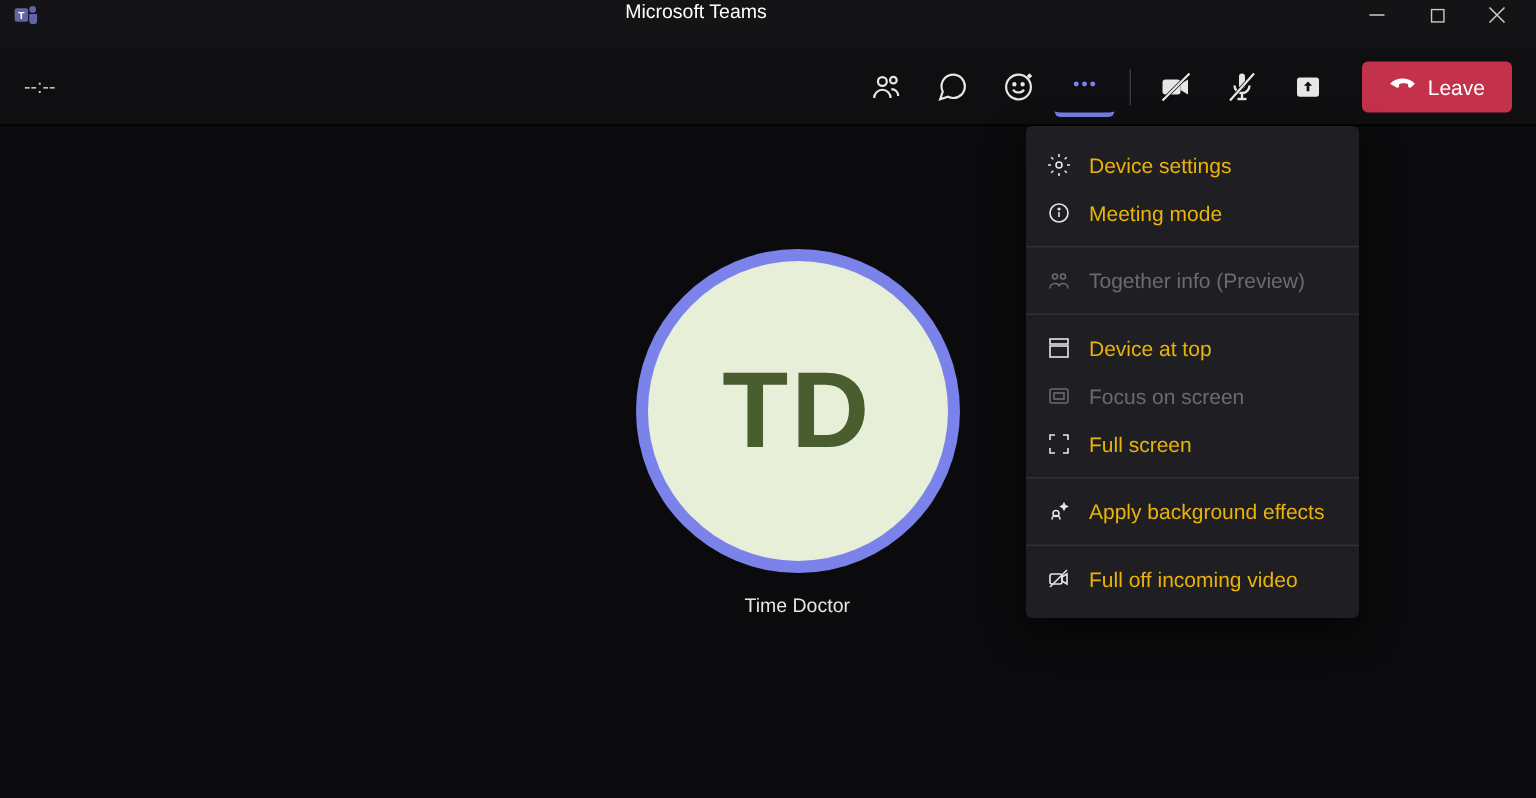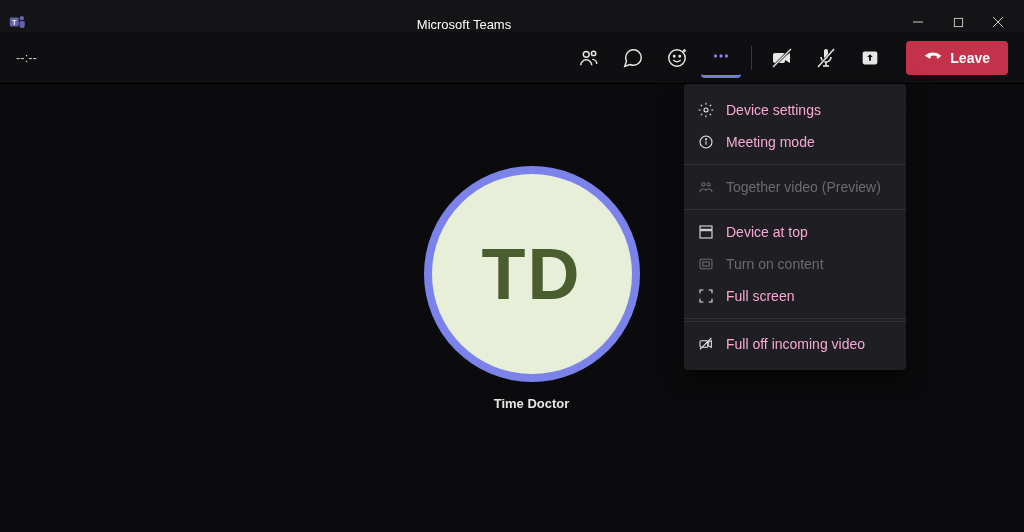--- a/index.html
+++ b/index.html
@@ -9,21 +9,21 @@
       color: #e6e6e6;
       width: 1024px;
       height: 532px;
       overflow: hidden;
     }
     
     .title-bar {
       height: 32px;
       background: #141416;
       display: flex;
-      align-items: flex-end;
+      align-items: flex-start;
       padding: 0 8px;
       -webkit-app-region: drag;
     }
     .app-icon {
       width: 20px; height: 20px;
       display: flex; align-items: center; justify-content: center;
     }
     .title-text {
       flex: 1;
       text-align: center;
@@ -71,21 +71,21 @@
     }
     .more-active {
       border-bottom: 3px solid #7b83eb;
     }
     .leave-btn {
       display: flex;
       align-items: center;
       gap: 8px;
       background: #c4314b;
       color: #fff;
-      font-weight: 700;
+      font-weight: 400;
       font-size: 14px;
       padding: 8px 18px;
       border-radius: 4px;
       margin-left: 12px;
       cursor: pointer;
     }
     .tool-row {
       display: flex;
       align-items: center;
       gap: 4px;
@@ -114,21 +114,20 @@
       display: flex; align-items: center; justify-content: center;
       font-size: 72px;
       font-weight: 600;
       color: #4a5d2f;
       letter-spacing: 2px;
     }
     .participant-name {
       margin-top: 14px;
       font-size: 13px;
       color: #e6e6e6;
-      font-weight: bold;
     }
     
     .dropdown {
       position: absolute;
       top: 84px;
       left: 684px;
       width: 222px;
       background: #1f1f23;
       border-radius: 4px;
       box-shadow: 0 8px 24px rgba(0,0,0,0.6);
@@ -142,21 +141,21 @@
       height: 1px;
       background: #323236;
       margin: 2px 0;
     }
     .menu-item {
       display: flex;
       align-items: center;
       padding: 8px 14px;
       gap: 12px;
       cursor: pointer;
-      color: #f9a8d4;
+      color: #eab308;
     }
     .menu-item.disabled {
       color: #6a6a70;
       cursor: default;
     }
     .menu-item .menu-icon {
       width: 16px; height: 16px;
       display: flex; align-items: center; justify-content: center;
       flex-shrink: 0;
     }
@@ -296,53 +295,65 @@
   <div class="dropdown-divider"></div>
   <div class="dropdown-group">
     <div class="menu-item disabled">
       <span class="menu-icon">
         <svg width="16" height="16" viewBox="0 0 24 24" fill="none" stroke="#6a6a70" stroke-width="1.6">
             <circle cx="8" cy="8" r="2.5"></circle>
             <circle cx="16" cy="8" r="2.5"></circle>
             <path d="M3 20c0-3 2.2-5 5-5M21 20c0-3-2.2-5-5-5M8 15c2 0 4 1 4 3M16 15c-2 0-4 1-4 3"></path>
           </svg>
       </span>
-      <span>Together video (Preview)</span>
+      <span>Together info (Preview)</span>
     </div>
   </div>
   <div class="dropdown-divider"></div>
   <div class="dropdown-group">
     <div class="menu-item">
       <span class="menu-icon">
         <svg width="16" height="16" viewBox="0 0 24 24" fill="none" stroke="#e6e6e6" stroke-width="1.6">
             <rect x="3" y="3" width="18" height="5"></rect>
             <rect x="3" y="10" width="18" height="11"></rect>
           </svg>
       </span>
       <span>Device at top</span>
     </div>
     <div class="menu-item disabled">
       <span class="menu-icon">
         <svg width="16" height="16" viewBox="0 0 24 24" fill="none" stroke="#6a6a70" stroke-width="1.6">
             <rect x="3" y="5" width="18" height="14" rx="2"></rect>
             <rect x="7" y="9" width="10" height="6"></rect>
           </svg>
       </span>
-      <span>Turn on content</span>
+      <span>Focus on screen</span>
     </div>
     <div class="menu-item">
       <span class="menu-icon">
         <svg width="16" height="16" viewBox="0 0 24 24" fill="none" stroke="#e6e6e6" stroke-width="1.6">
             <path d="M3 8V3h5M21 8V3h-5M3 16v5h5M21 16v5h-5"></path>
           </svg>
       </span>
       <span>Full screen</span>
     </div>
   </div>
   <div class="dropdown-divider"></div>
+  <div class="dropdown-group">
+    <div class="menu-item">
+      <span class="menu-icon">
+        <svg width="16" height="16" viewBox="0 0 24 24" fill="none" stroke="#e6e6e6" stroke-width="1.6">
+            <circle cx="9" cy="14" r="3"></circle>
+            <path d="M5 20c0-2.2 1.8-4 4-4s4 1.8 4 4"></path>
+            <path d="M17 4l1 2 2 1-2 1-1 2-1-2-2-1 2-1z" fill="#e6e6e6"></path>
+          </svg>
+      </span>
+      <span>Apply background effects</span>
+    </div>
+  </div>
   <div class="dropdown-divider"></div>
   <div class="dropdown-group">
     <div class="menu-item">
       <span class="menu-icon">
         <svg width="16" height="16" viewBox="0 0 24 24" fill="none" stroke="#e6e6e6" stroke-width="1.6">
             <rect x="3" y="7" width="12" height="10" rx="2"></rect>
             <path d="M15 10l5-3v10l-5-3z"></path>
             <line x1="3" y1="20" x2="20" y2="3"></line>
           </svg>
       </span>

